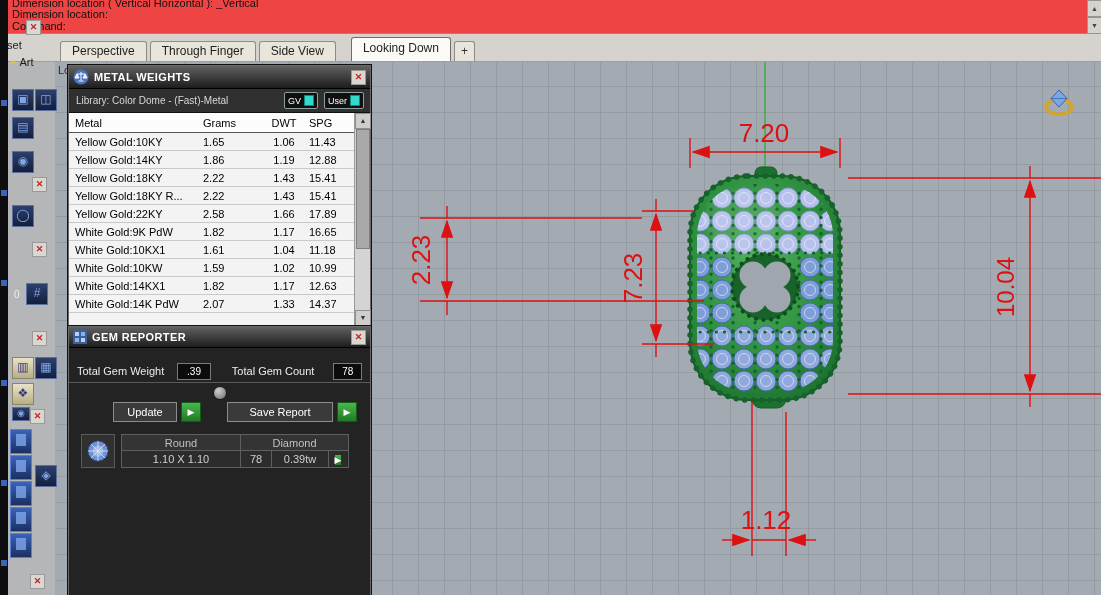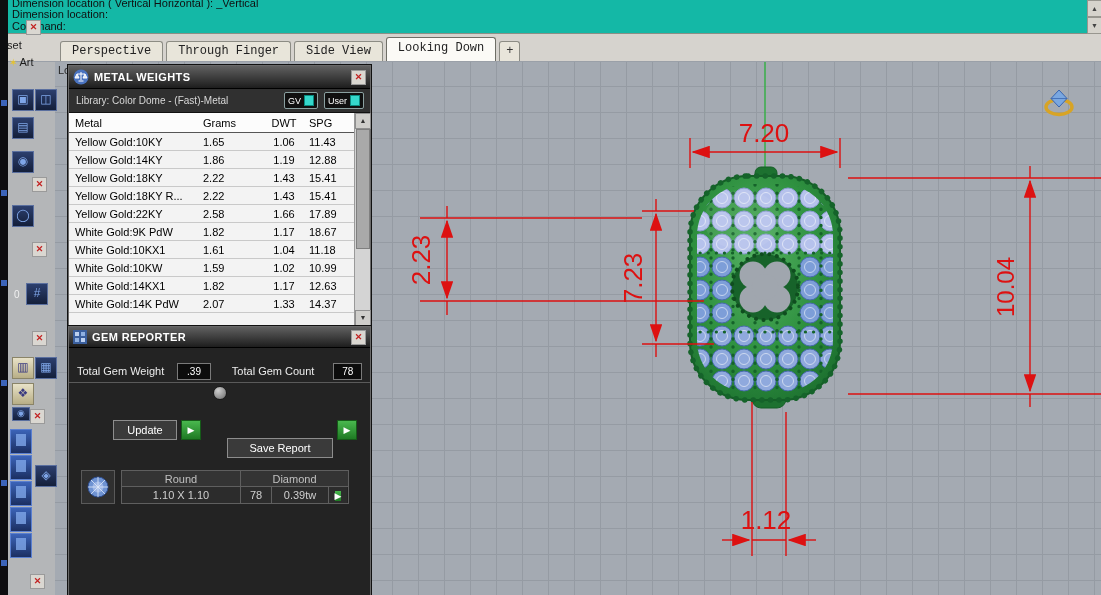--- a/index.html
+++ b/index.html
@@ -2,34 +2,34 @@
 <html><head>
 <meta charset="utf-8">
 <style>
   html,body{margin:0;padding:0;background:#000;}
   #app{position:relative;width:1101px;height:595px;overflow:hidden;
        font-family:"Liberation Sans",sans-serif;background:#a4aab2;}
 
   
   #leftstrip{position:absolute;left:0;top:0;width:8px;height:595px;background:#0d0d10;z-index:8;}
   #leftstrip .dot{position:absolute;left:1px;width:6px;height:6px;background:#3b63b8;border:0;}
-  #cmdbar{position:absolute;left:8px;top:0;width:1079px;height:33px;background:#14b8a6;
+  #cmdbar{position:absolute;left:8px;top:0;width:1079px;height:33px;background:#ef4444;
           border-bottom:1px solid #8a8f86;z-index:7;overflow:hidden;}
   #cmdbar .cline{position:absolute;left:4px;font-size:11px;color:#101010;white-space:nowrap;}
   #cmd-spin{position:absolute;right:0;top:0;width:14px;height:34px;z-index:9;}
   #cmd-spin .sp{position:absolute;left:0;width:13px;height:15px;background:#d6d3cc;border:1px solid #98968f;
                 font-size:7px;line-height:15px;text-align:center;color:#444;}
 
   
   #tabbar{position:absolute;left:8px;top:34px;width:1093px;height:27px;background:#d6d3ce;z-index:7;
           border-bottom:1px solid #9aa0a8;}
-  #tabs{position:absolute;left:52px;bottom:0;display:flex;align-items:flex-end;font-family:Liberation Mono, monospace;}
+  #tabs{position:absolute;left:52px;bottom:0;display:flex;align-items:flex-end;}
   .tab{height:17px;padding:2px 11px 0 11px;margin-right:3px;font-size:12px;color:#222;
        background:#e8e5da;border:1px solid #8c8c84;border-bottom:none;border-radius:3px 3px 0 0;cursor:default;}
-  .tab.active{background:#fbfaf6;height:20px;padding-top:3px;border-color:#6e6e66;position:relative;z-index:2;}
+  .tab.active{background:#fbfaf6;height:20px;padding-top:3px;border-color:#6e6e66;position:relative;z-index:2;margin-left:12px;}
   .tab.plus{padding:2px 6px 0 6px;color:#333;}
 
   .corner-label{position:absolute;font-size:11px;color:#1c1c1c;z-index:7;white-space:nowrap;}
   .star{color:#e8c428;margin-right:2px;font-size:10px;}
 
   
   #viewport{position:absolute;left:55px;top:61px;right:0;bottom:0;background-color:#a4aab2;
     background-image:
       repeating-linear-gradient(to right,transparent 0 25px,#959ba3 25px 26px),
       repeating-linear-gradient(to bottom,transparent 0 25px,#959ba3 25px 26px);
@@ -86,21 +86,21 @@
   .valbox{background:#0c0c0c;border:1px solid #7a7a7a;color:#fff;font-size:10px;text-align:center;
           height:15px;line-height:15px;}
   #gw-box{width:38px;margin-right:8px;}
   #gc-box{width:32px;margin-left:6px;}
   #gr-knob{width:12px;height:12px;border-radius:50%;margin:3px auto 2px auto;
            background:radial-gradient(circle at 35% 30%,#cfcfcf,#6a6a6a);border:1px solid #1a1a1a;cursor:pointer;}
   #gr-buttons{display:flex;align-items:center;gap:4px;margin-left:44px;}
   .gbtn{height:18px;background:#3a3a3a;border:1px solid #8d8d8d;color:#fff;font-size:11px;
         display:flex;align-items:center;justify-content:center;cursor:pointer;}
   #btn-update{width:62px;}
-  #btn-save{width:104px;margin-left:22px;margin-top:36px;}
+  #btn-save{width:104px;margin-left:22px;}
   .play{width:18px;height:18px;background:linear-gradient(#49b84e,#1f7a24);border:1px solid #155a18;
         color:#fff;font-size:9px;line-height:18px;text-align:center;cursor:pointer;}
   #gem-row{display:flex;align-items:flex-start;margin:12px 0 0 12px;}
   #gem-thumb{width:32px;height:32px;background:#303030;border:1px solid #5a5a5a;display:flex;
              align-items:center;justify-content:center;margin-right:6px;}
   #gem-table{width:226px;border:1px solid #5f5f5f;}
   .gtr{display:flex;height:16px;}
   .gtc{border-right:1px solid #5f5f5f;color:#cfcfcf;font-size:11px;text-align:center;line-height:16px;
        background:#2c2c2c;overflow:hidden;white-space:nowrap;}
   .gtr.head .gtc{background:#343434;color:#c0c0c0;border-bottom:1px solid #5f5f5f;}
@@ -446,21 +446,21 @@
           <div class="mw-row">
           <span class="c-metal">Yellow Gold:22KY</span>
           <span class="c-grams">2.58</span>
           <span class="c-dwt">1.66</span>
           <span class="c-spg">17.89</span>
         </div>
           <div class="mw-row">
           <span class="c-metal">White Gold:9K PdW</span>
           <span class="c-grams">1.82</span>
           <span class="c-dwt">1.17</span>
-          <span class="c-spg">18.67</span>
+          <span class="c-spg">16.65</span>
         </div>
           <div class="mw-row">
           <span class="c-metal">White Gold:10KX1</span>
           <span class="c-grams">1.61</span>
           <span class="c-dwt">1.04</span>
           <span class="c-spg">11.18</span>
         </div>
           <div class="mw-row">
           <span class="c-metal">White Gold:10KW</span>
           <span class="c-grams">1.59</span>

